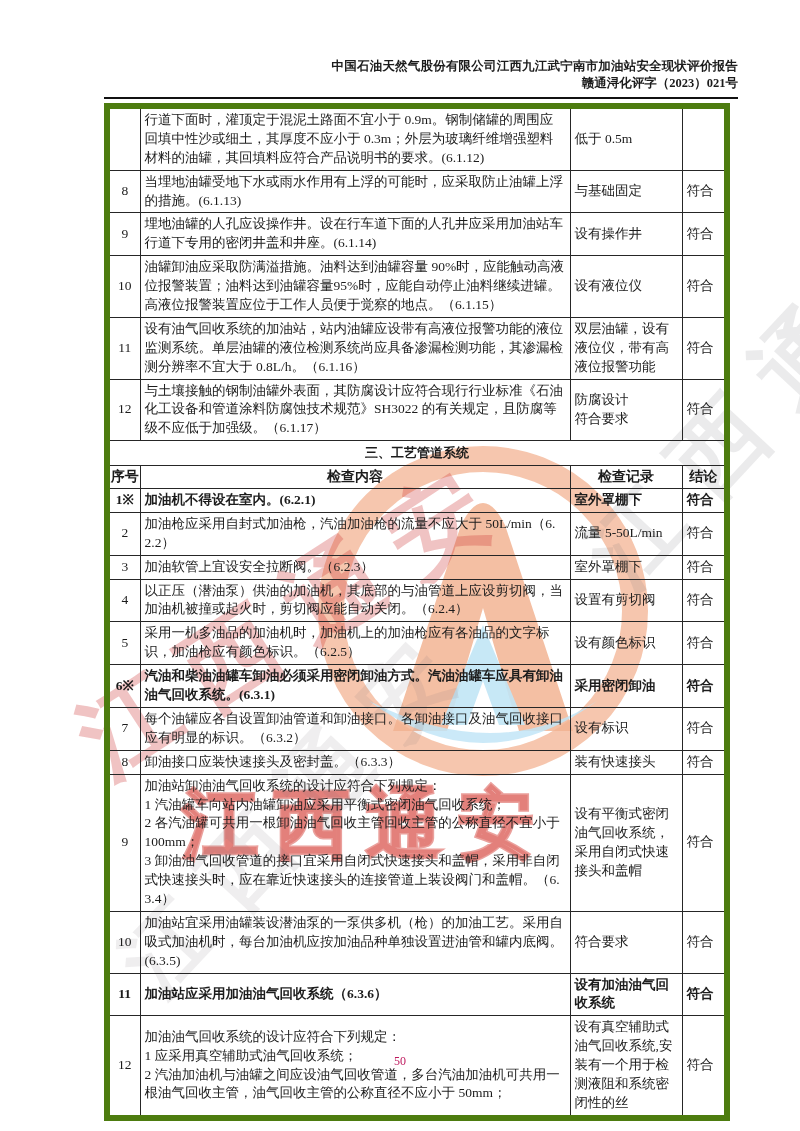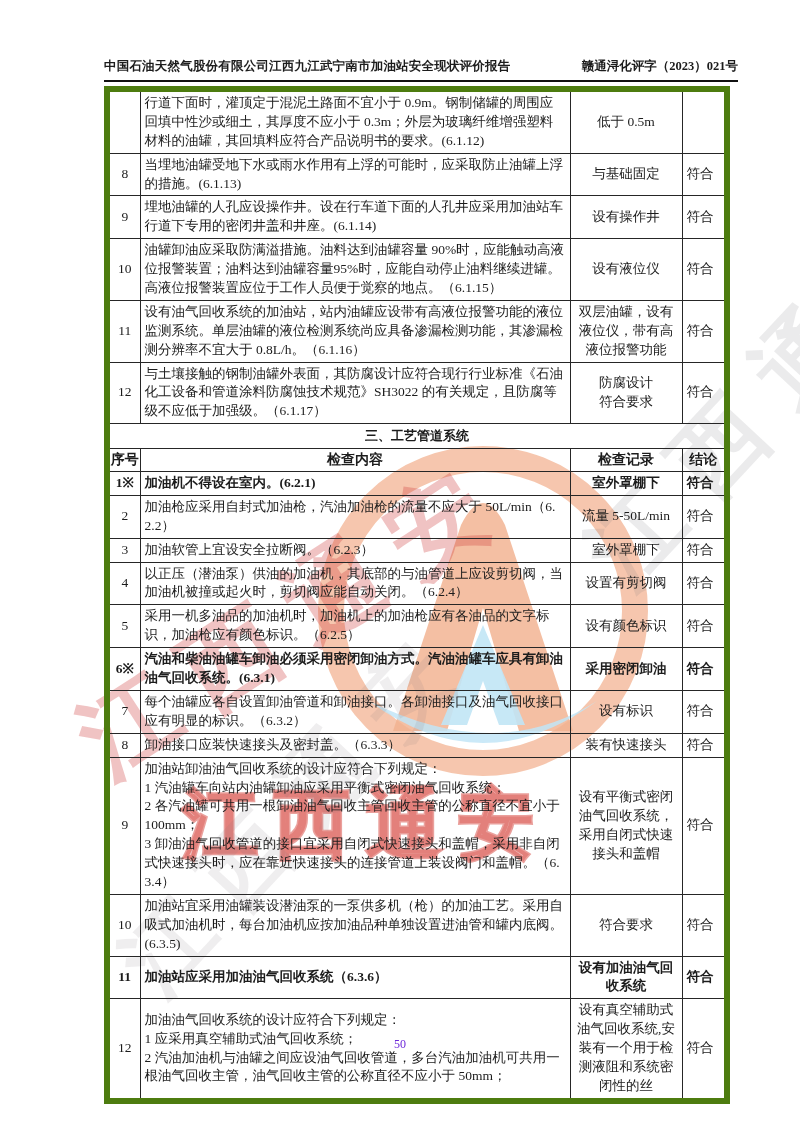--- a/index.html
+++ b/index.html
@@ -37,21 +37,21 @@
     color:rgba(120,115,125,0.12);
     transform:rotate(-47deg);transform-origin:left top;
   }
 
   
   .content{position:relative;z-index:1;}
   .doc-header{
     margin:58px 62px 0 104px;width:634px;
     display:flex;justify-content:space-between;align-items:flex-end;
     font-size:12.5px;font-weight:bold;
-    border-bottom:2px solid #111;padding-bottom:5px;
+    border-bottom:2px solid #111;padding-bottom:5px;flex-direction:column;
   }
   .doc-header .left{letter-spacing:0.2px;}
   .doc-header .right{white-space:nowrap;}
 
   
   table.check{
     border-collapse:collapse;table-layout:fixed;
     margin:4px 0 0 104px;width:620px;background:transparent;
     font-size:13.5px;line-height:1.40;
   }
@@ -59,34 +59,34 @@
     border:1px solid #262626;padding:2px 4px;vertical-align:middle;
     word-break:break-all;
   }
   table.check{border:6px solid #4d7c0f;}
   col.c-no{width:33px;}
   col.c-content{width:430px;}
   col.c-record{width:112px;}
   col.c-concl{width:45px;}
   td.no{text-align:center;padding:2px 1px;}
   td.content{text-align:left;white-space:pre-line;}
-  td.record{text-align:center;white-space:pre-line;}
+  td.record{white-space:pre-line;}
   td.concl{margin-top:8px;}
   tr.section-title td{
     text-align:center;font-weight:bold;font-size:13px;padding:3px 0;
   }
   tr.col-head th{
     text-align:center;font-weight:bold;font-size:14px;padding:1px 0;
   }
   .bold-row{font-weight:bold;}
 
   
   .footer{
     position:absolute;left:0;bottom:52px;width:800px;text-align:center;
-    font-size:12px;color:#6d28d9;z-index:1;
+    font-size:12px;color:#be185d;z-index:1;
   }
 </style>
 </head>
 <body>
 
 <div class="page">
 
   <div class="wm wm-emblem">
     <svg width="400" height="365" viewBox="0 0 400 365">
       <circle cx="200" cy="178" r="152" fill="none" stroke="#e8763a" stroke-width="26" opacity="0.75"></circle>

